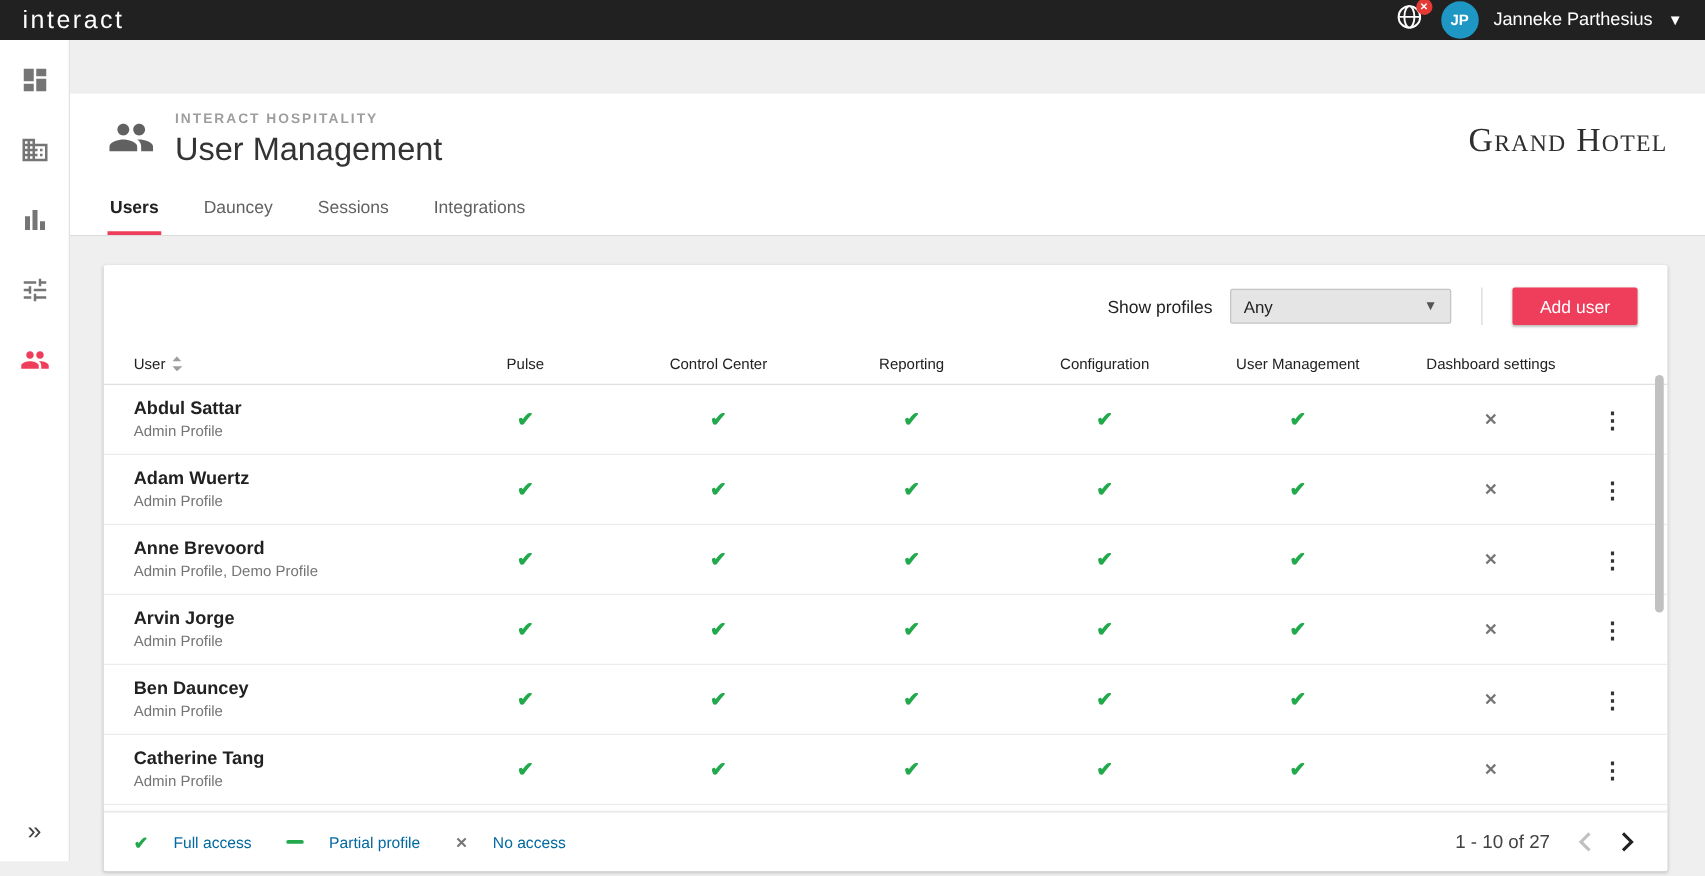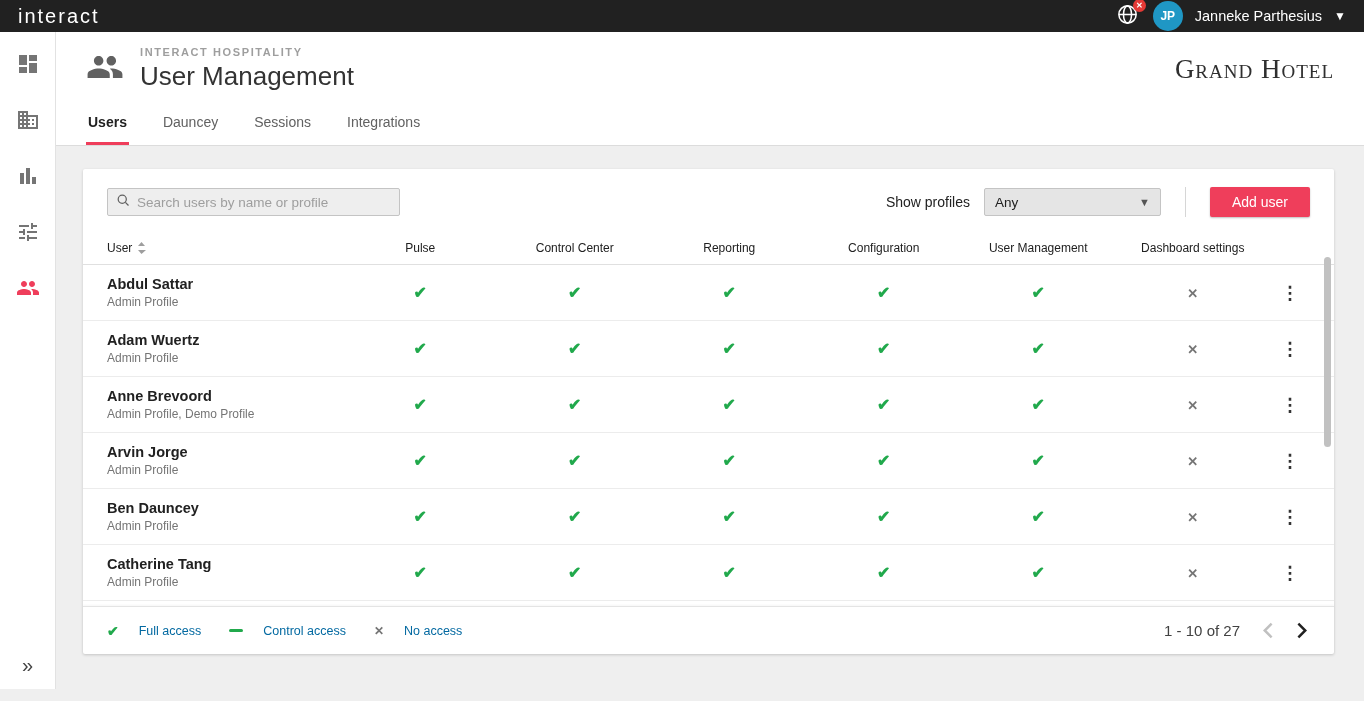--- a/index.html
+++ b/index.html
@@ -26,21 +26,21 @@
   .frame { display:flex; height:657px; }
   .sidebar { width:56px; background:#fff; border-right:1px solid #e2e2e2;
     display:flex; flex-direction:column; align-items:center; padding-top:18px; gap:24px; }
   .side-item { width:32px; height:32px; display:flex; align-items:center;
     justify-content:center; cursor:pointer; }
   .side-item svg { width:24px; height:24px; fill:#757575; }
   .side-item.active svg { fill:var(--accent,#ef3e5b); }
   .side-expand { margin-top:auto; margin-bottom:12px; font-size:20px; color:#424242;
     cursor:pointer; }
 
-  .main { flex:1; display:flex; flex-direction:column; }
+  .main { flex:1; display:flex; flex-direction:column;margin-top:43px; }
 
   
   .topsection { background:#fff; border-bottom:1px solid #dcdcdc; padding:14px 30px 0 30px; }
   .page-header { display:flex; align-items:center; }
   .people-big svg { width:38px; height:38px; fill:#616161; }
   .header-texts { margin-left:16px; }
   .suptitle { font-size:11px; letter-spacing:1.6px; color:#9e9e9e; font-weight:bold; }
   .title { font-size:26px; color:#333; margin-top:3px; }
   .brand { margin-left:auto; font-family:"Liberation Serif", serif; font-variant:small-caps;
     font-size:27px; letter-spacing:1px; color:#2f2f2f; }
@@ -178,29 +178,20 @@
           <div class="tab">Dauncey</div>
           <div class="tab">Sessions</div>
           <div class="tab">Integrations</div>
         </div>
     </div>
 
     <div class="content">
       <div class="card">
 
         <div class="toolbar">
-          <div class="search">
-            <span>
-              <svg viewBox="0 0 24 24">
-                  <circle cx="10" cy="10" r="6.5"></circle>
-                  <path d="M15 15l5 5"></path>
-                </svg>
-            </span>
-            <input type="text" placeholder="Search users by name or profile" style="">
-          </div>
           <div class="toolbar-right">
             <span class="show-label">Show profiles</span>
             <div class="select">
               <span>Any</span>
               <span class="sel-caret">▼</span>
             </div>
             <div class="vdivider"></div>
             <button class="add-btn">Add user</button>
           </div>
         </div>
@@ -306,21 +297,21 @@
           </div>
 
         <div class="card-footer">
           <div class="legend">
               <div class="legend-item">
                 <span class="legend-ic-full">✔</span>
                 <span class="lbl">Full access</span>
               </div>
               <div class="legend-item">
                 <span class="dash"></span>
-                <span class="lbl">Control access</span>
+                <span class="lbl">Partial profile</span>
               </div>
               <div class="legend-item">
                 <span class="legend-ic-none">✕</span>
                 <span class="lbl">No access</span>
               </div>
             </div>
           <div class="pagination">
             <span class="page-label">1 - 10 of 27</span>
             <button class="chev">
               <svg width="11" height="17" viewBox="0 0 8 12">

